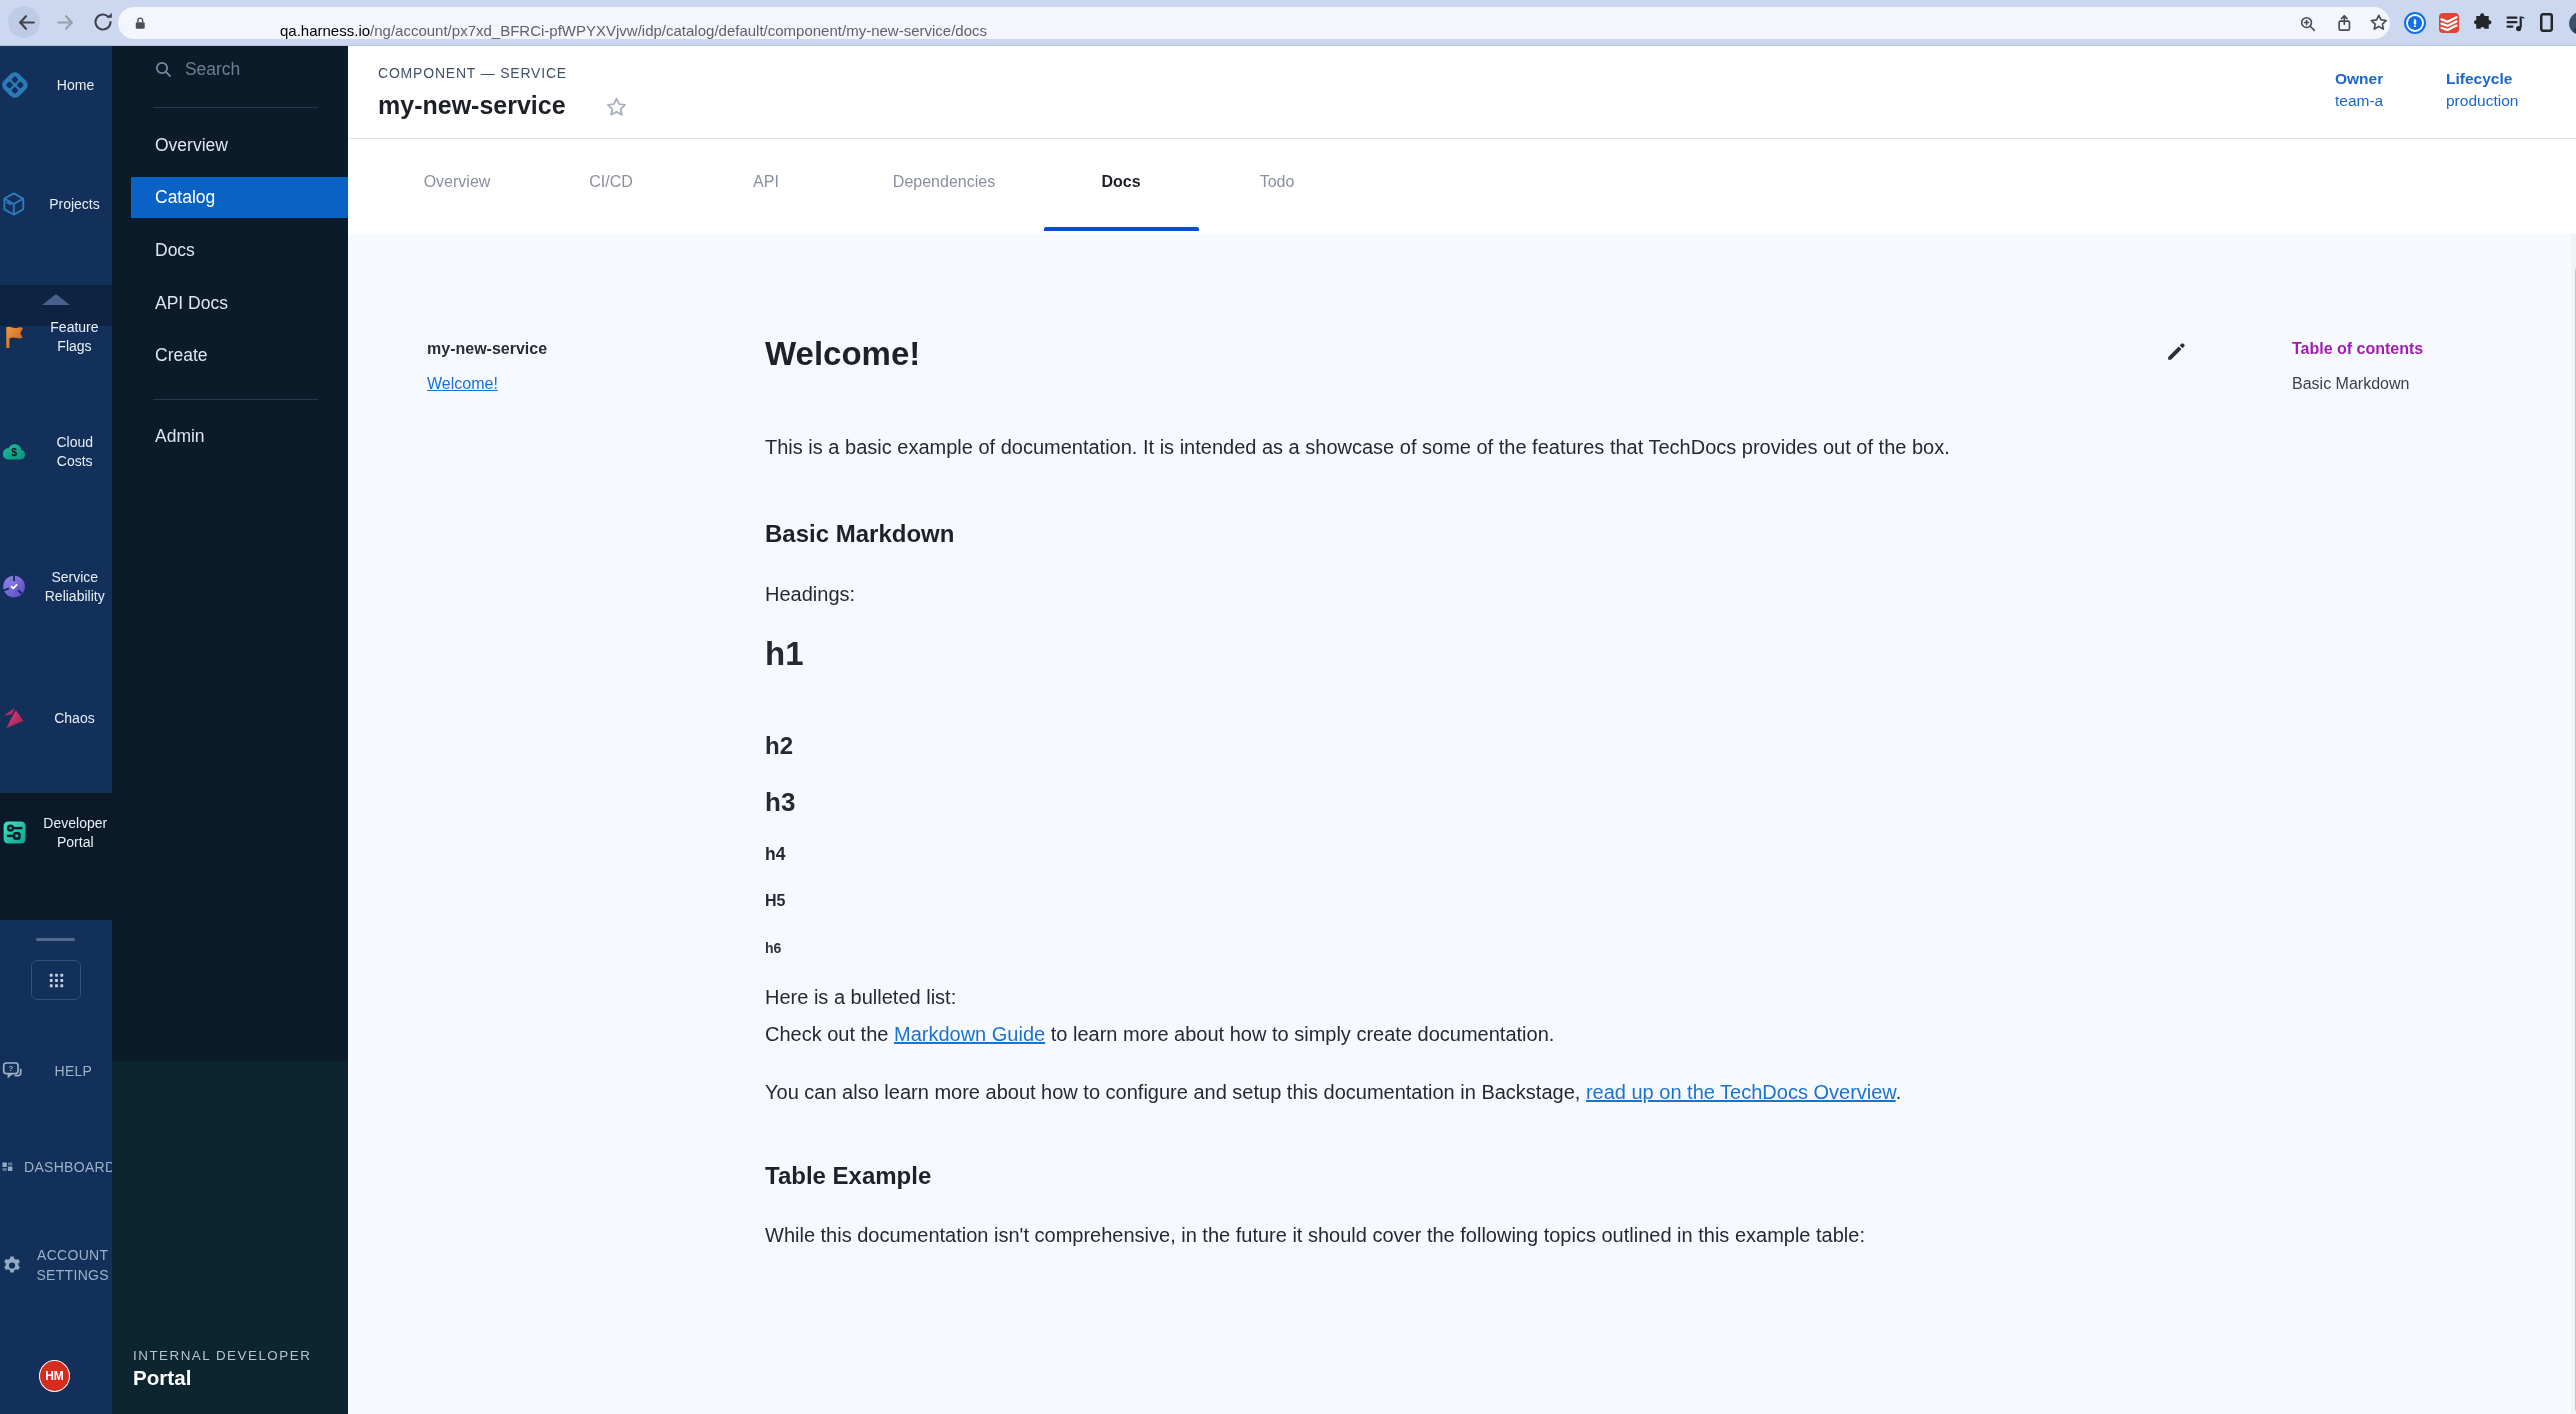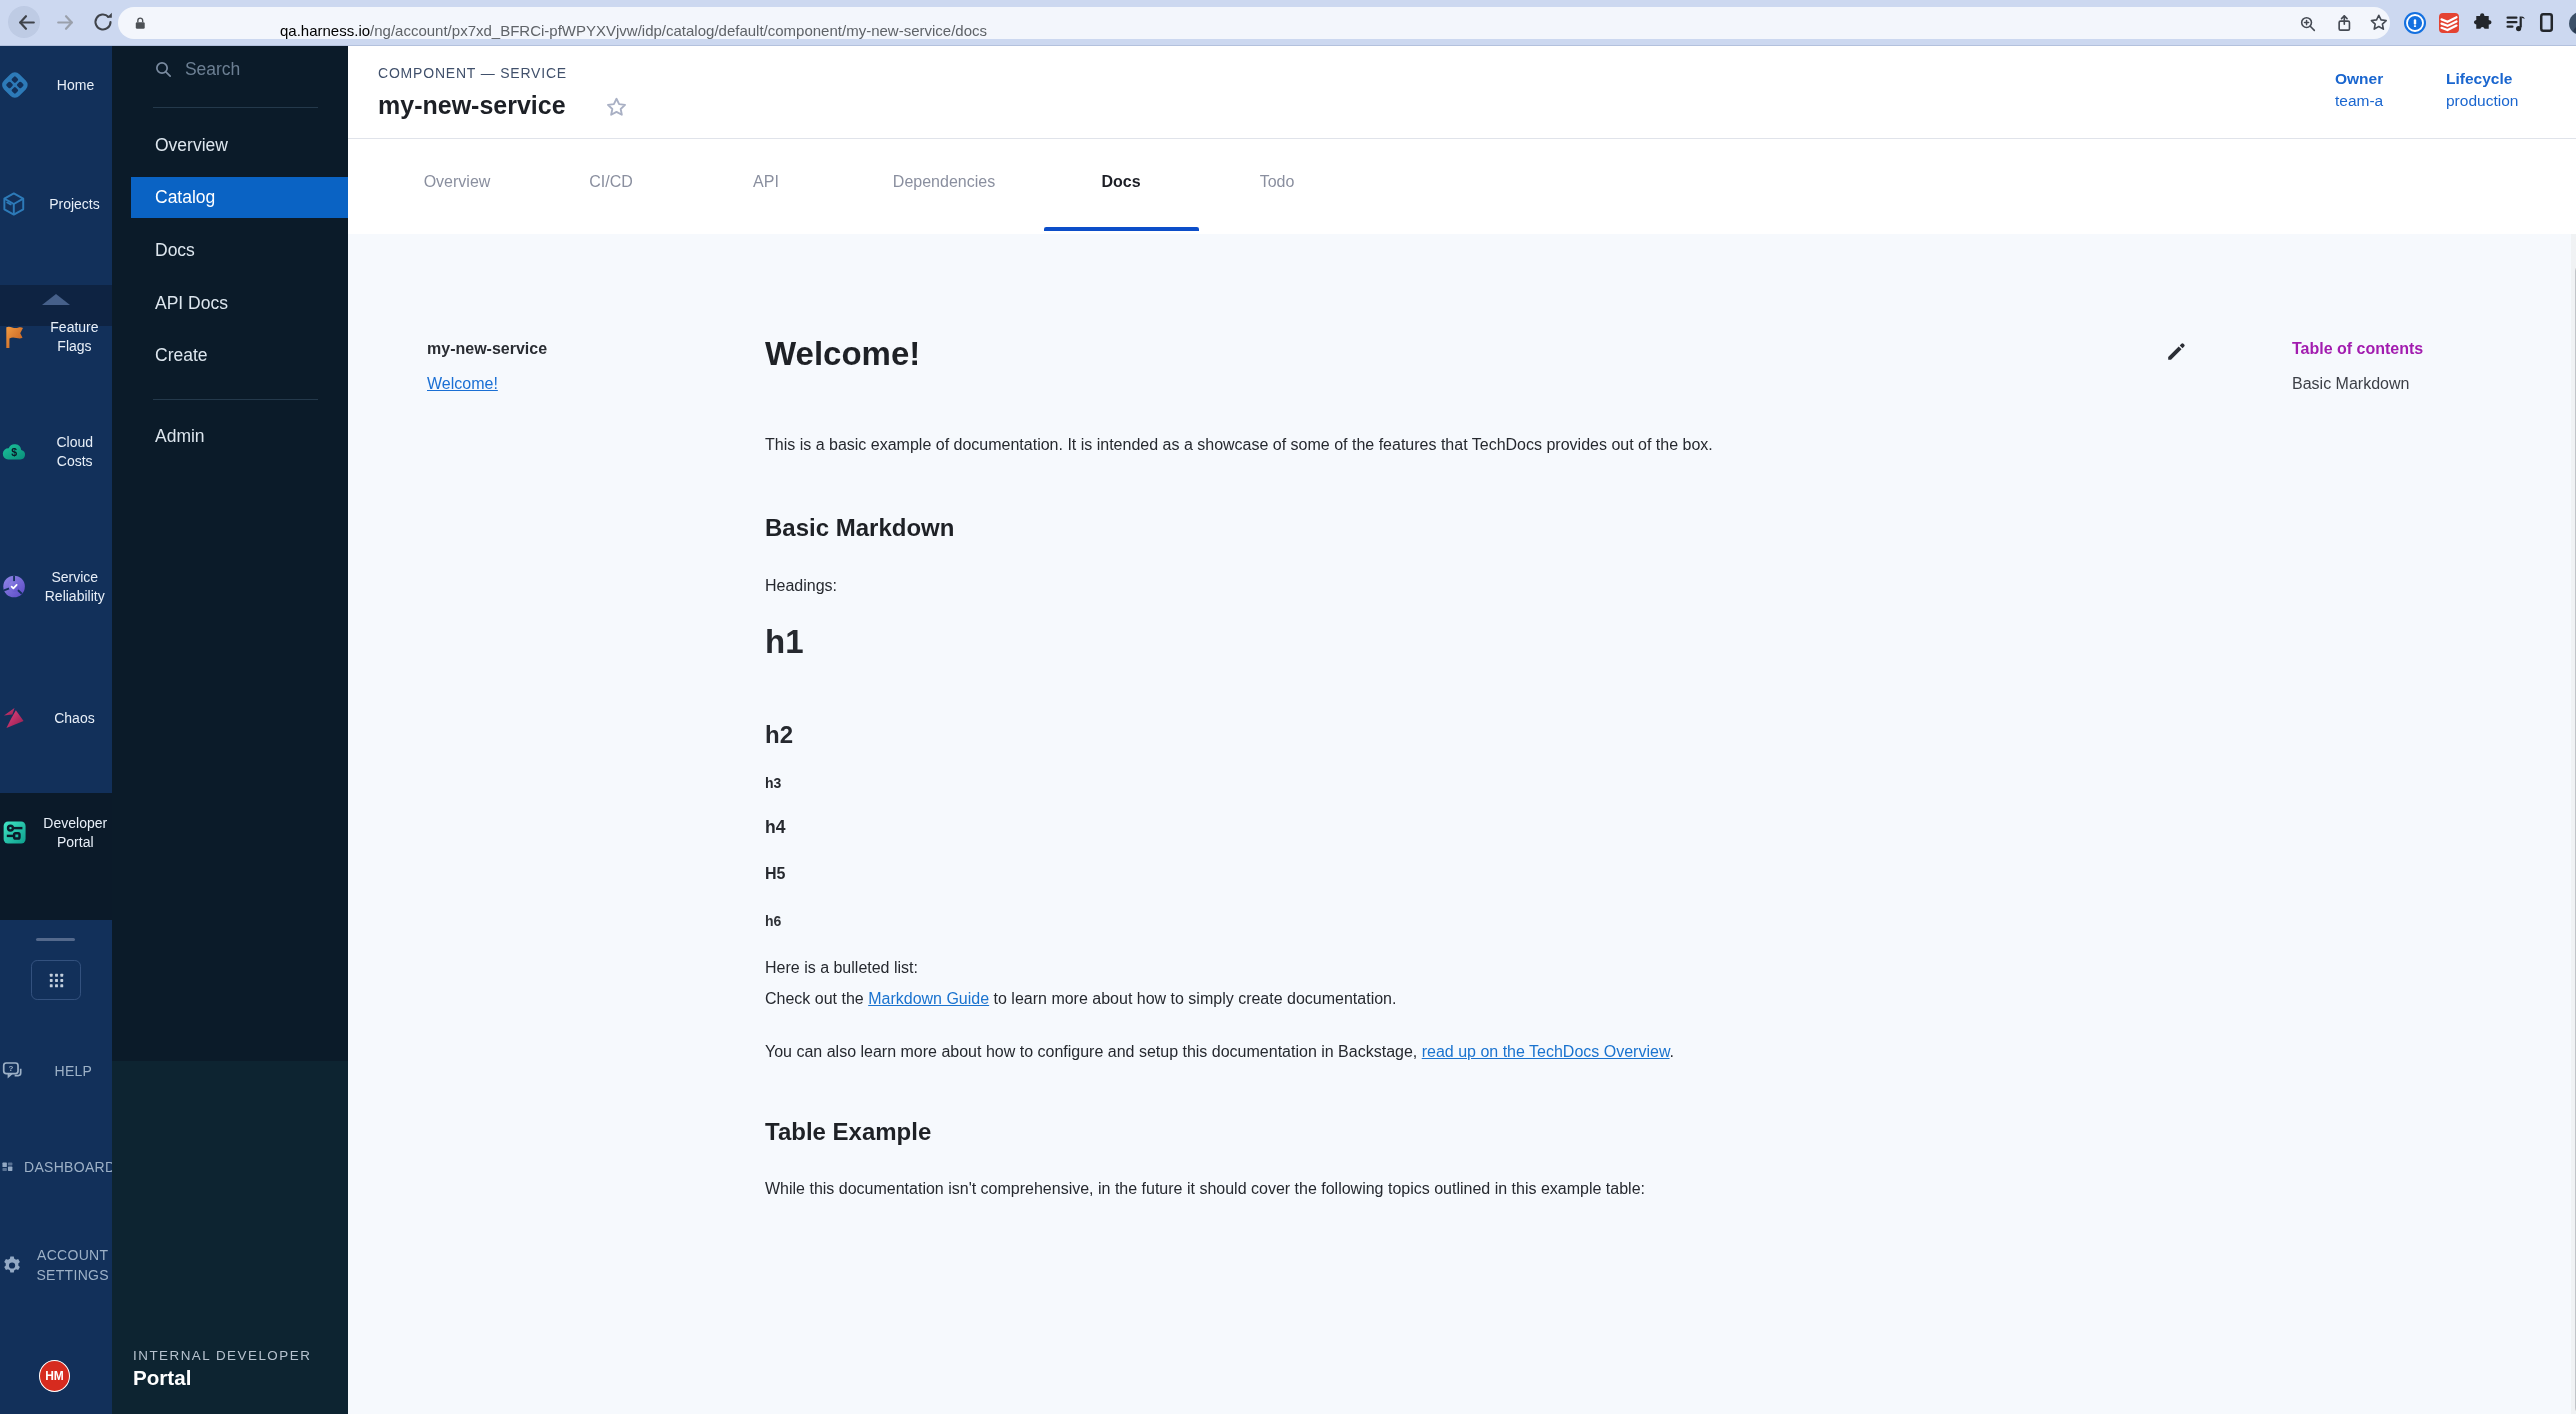--- a/index.html
+++ b/index.html
@@ -76,28 +76,28 @@
   .docs-area { position:absolute; left:348px; top:234px; width:2288px; height:1180px; background:#f6f9fd; }
   .doc-nav-title { position:absolute; left:79px; top:106px; font-size:16px; font-weight:bold; color:#2a2d33; }
   .doc-nav-link { position:absolute; left:79px; top:141px; font-size:16px; color:#1a6fd4;
                   text-decoration:underline; }
   .toc-title { position:absolute; left:1944px; top:106px; font-size:16px; font-weight:bold; color:#a21caf; }
   .toc-item { position:absolute; left:1944px; top:141px; font-size:16px; color:#3c3f46; }
   .pencil { position:absolute; left:1816px; top:105px; }
 
   .article { position:absolute; left:417px; top:0; width:1401px; color:#26292f; }
   .article .h1 { margin-top:102px; font-size:33px; font-weight:bold; color:#1e2126; line-height:1.1; }
-  .article .p  { font-size:16px; line-height:1.45; }
+  .article .p  { font-size:20px; line-height:1.45; }
   .article .intro { margin-top:61px; }
   .article .h2 { font-size:24px; font-weight:bold; color:#1e2126; line-height:1.15; }
   .article .h2a { margin-top:58px; }
   .article .headings-label { margin-top:32px; }
   .article .s1 { margin-top:27px; font-size:33px; font-weight:bold; line-height:1.1; }
   .article .s2 { margin-top:61px; font-size:24px; font-weight:bold; line-height:1.1; }
-  .article .s3 { margin-top:27px; font-size:14px; font-weight:bold; }
+  .article .s3 { margin-top:27px; font-size:26px; font-weight:bold; }
   .article .s4 { margin-top:26px; font-size:17.5px; font-weight:bold; }
   .article .s5 { margin-top:27px; font-size:16px; font-weight:bold; }
   .article .s6 { margin-top:30px; font-size:14px; font-weight:bold; color:#2f3237; }
   .article .list-intro { margin-top:27px; }
   .article ul { margin-top:26px; padding-left:27px; }
   .article li { font-size:17.5px; line-height:1.45; margin-bottom:18.5px; }
   .article .check { margin-top:8.2px; }
   .article .config { margin-top:29px; }
   .article .h2b { margin-top:55px; }
   .article .table-intro { margin-top:32px; }

